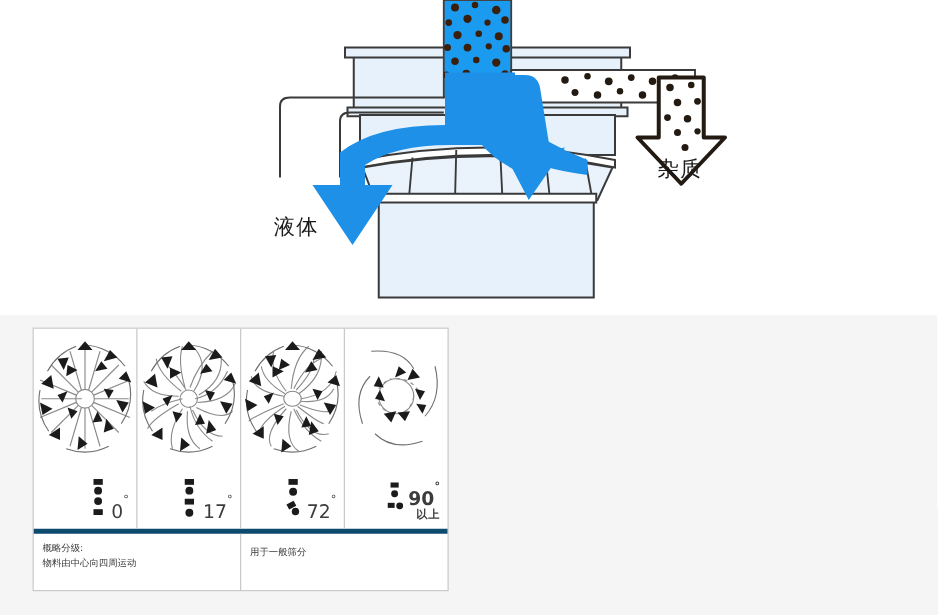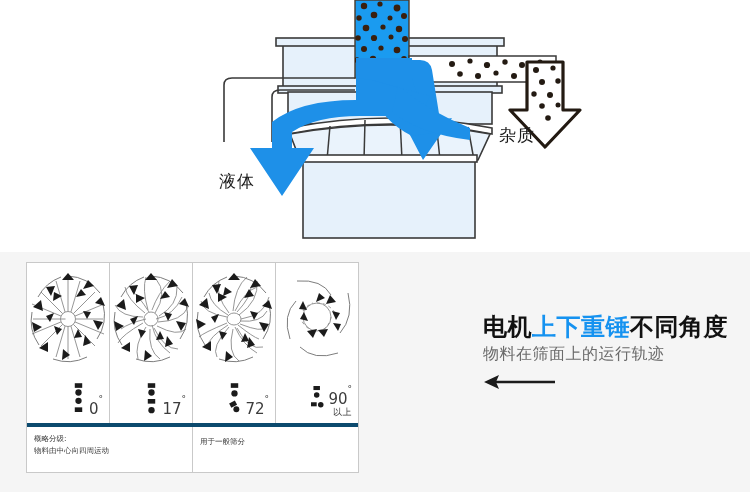--- a/index.html
+++ b/index.html
@@ -18,21 +18,21 @@
   .cn-label {
     position:absolute;
     font-family:"DejaVu Sans","Liberation Sans",sans-serif;
     color:#1a1a1a;
     font-size:17px;
     font-weight:500;
     letter-spacing:1px;
     white-space:nowrap;
   }
   #label-liquid { left:219px; top:170px; }
-  #label-impurity { left:499px; top:124px; }
+  #label-impurity { left:526px; top:124px; }
 
   
   #bottom-panel {
     position:absolute; left:0; top:252px; width:750px; height:240px;
     background:#f5f5f5;
   }
 
   #trace-table {
     position:absolute; left:26px; top:10px;
     width:333px; height:211px;
@@ -43,21 +43,21 @@
   }
   #trace-cells-row { display:flex; flex:0 0 160px; }
   #trace-caption-row { display:flex; flex:1 1 auto; border-top:4px solid #0c4a6e; }
 
   .trace-cell {
     position:relative;
     flex:1 1 0;
     border-right:1px solid #c9c9c9;
     overflow:hidden;
   }
-  .trace-cell:last-child { border-right:none; }
+  .trace-cell:last-child { border-right:none;font-weight:bold; }
 
   .pattern-holder { position:absolute; left:50%; top:4px; transform:translateX(-50%); }
 
   .angle-group {
     position:absolute; right:6px; bottom:6px;
     display:flex; align-items:flex-end; gap:4px;
   }
   .weight-icon { width:13px; }
   .angle-text {
     font-family:"DejaVu Sans","Liberation Sans",sans-serif;
@@ -555,25 +555,15 @@
       </div>
 
       <div id="trace-caption-row">
         <div class="caption-cell">概略分级:
 物料由中心向四周运动</div>
         <div class="caption-cell caption-center">用于一般筛分</div>
       </div>
 
     </div>
 
-    <div id="headline-block">
-      <div id="headline-main">
-        <span>电机</span><span class="hl">上下重锤</span><span>不同角度</span>
-      </div>
-      <div id="headline-sub">物料在筛面上的运行轨迹</div>
-      <svg id="pointer-arrow" width="76" height="18" viewBox="0 0 76 18">
-        <line x1="12" y1="9" x2="72" y2="9" stroke="#1b1b1b" stroke-width="2.4"></line>
-        <polygon points="1,9 16,2 13,9 16,16" fill="#1b1b1b"></polygon>
-      </svg>
-    </div>
 
   </div>
 </div>
 
 </body></html>

